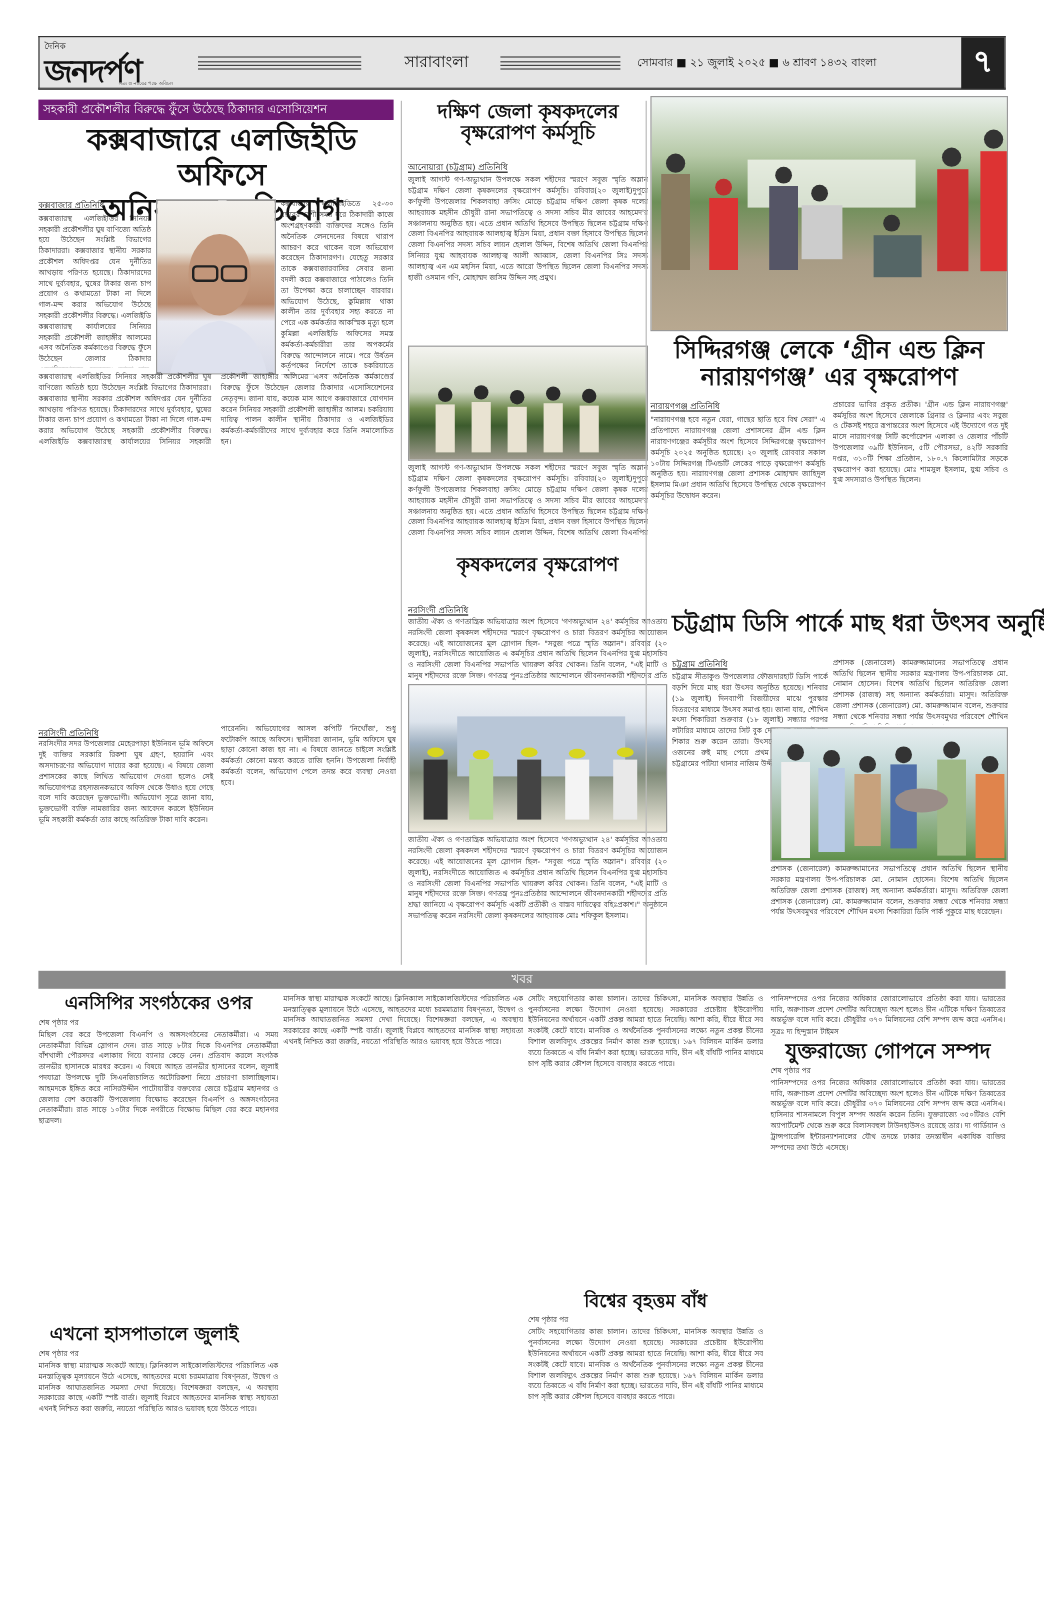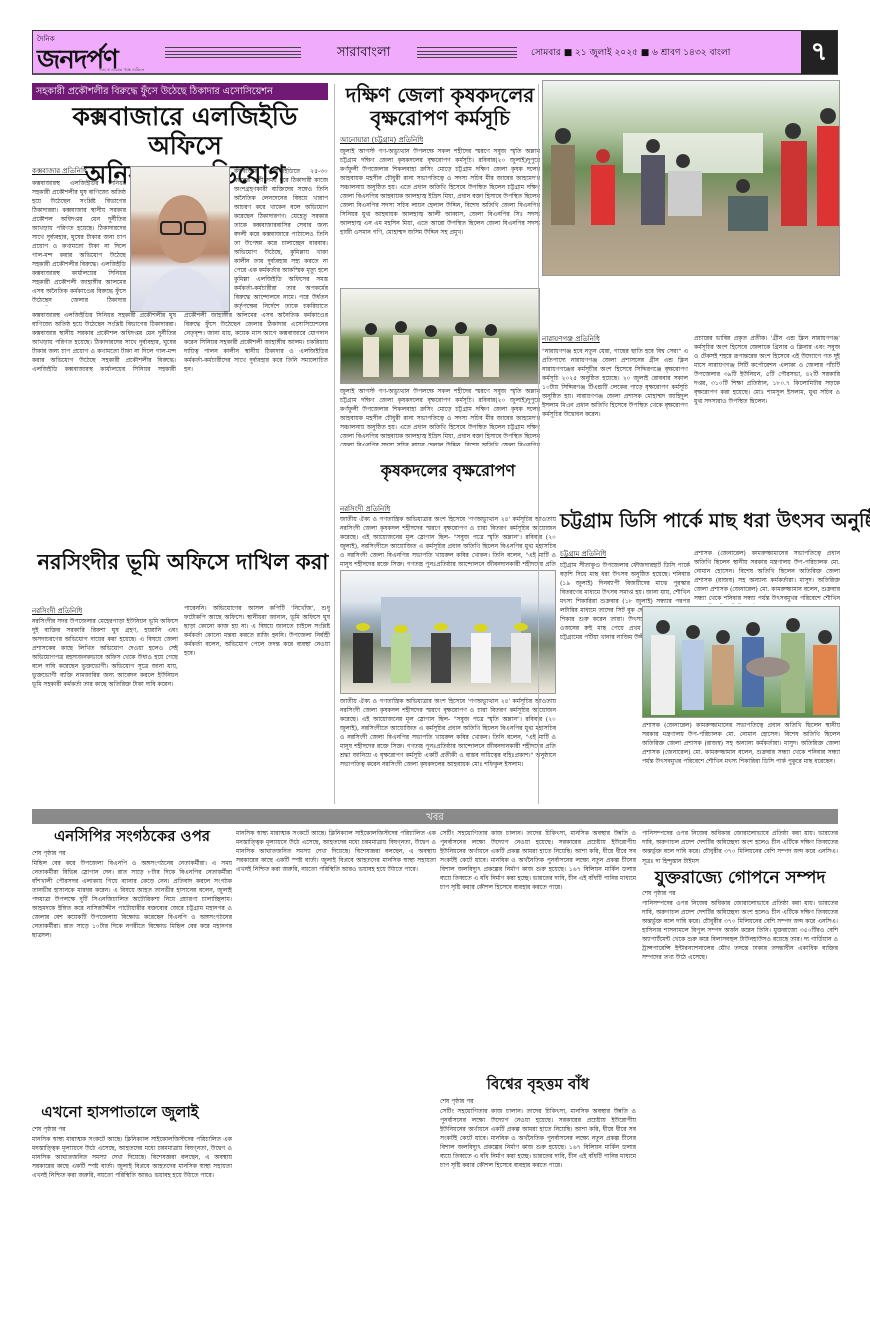--- a/index.html
+++ b/index.html
@@ -1,18 +1,18 @@
 <!DOCTYPE html>
 <html><head>
 <meta charset="utf-8">
 <style>
 *{box-sizing:border-box;margin:0;padding:0}
 body{width:870px;height:1337px;background:#fff;font-family:"DejaVu Sans",sans-serif;color:#111;position:relative;overflow:hidden}
 .abs{position:absolute}
-.masthead{left:32px;top:30px;width:806px;height:45px;border:1px solid #333;border-bottom:2px solid #555;background:#f0abfc}
+.masthead{left:32px;top:30px;width:806px;height:45px;border:1px solid #333;border-bottom:2px solid #555;background:#e5e5e5}
 .logo-small{position:absolute;left:4px;top:2px;font-size:7px}
 .logo{position:absolute;left:4px;top:8px;font-size:26px;font-weight:bold;letter-spacing:-1px;font-family:"DejaVu Serif",serif}
 .logo-tag{position:absolute;left:66px;top:36px;font-size:4px;color:#333}
 .lines{position:absolute;height:11px;border-top:1px solid #444;border-bottom:1px solid #444}
 .lines::before,.lines::after{content:"";position:absolute;left:0;right:0;height:1px;background:#444}
 .lines::before{top:3px}.lines::after{top:6px}
 .section-name{position:absolute;left:304px;top:11px;font-size:13px}
 .dateline{position:absolute;left:498px;top:14px;font-size:9px}
 .pageno{position:absolute;right:0;top:0;width:36px;height:43px;background:#222;color:#fff;font-size:26px;font-weight:bold;display:flex;align-items:center;justify-content:center}
 .kicker{background:#701a75;color:#fff;font-size:9.5px;padding:1px 4px;white-space:nowrap}
@@ -53,21 +53,21 @@
       <path d="M10 146 Q20 105 52 100 Q84 105 92 146 Z" fill="#dfe2ee"></path>
     </svg>
   </div>
   <div class="abs body" style="left:234px;top:166px;width:94px;height:146px">কক্সবাজার এলজিইডিতে ২৫-৩০ বছরের বেশী সময় ধরে ঠিকাদারী কাজে অংশগ্রহণকারী ব্যক্তিদের সঙ্গেও তিনি অনৈতিক লেনদেনের বিষয়ে খারাপ আচরণ করে থাকেন বলে অভিযোগ করেছেন ঠিকাদারগণ। যেহেতু সরকার তাকে কক্সবাজারবাসির সেবার জন্য বদলী করে কক্সবাজারে পাঠালেও তিনি তা উপেক্ষা করে চালাচ্ছেন বারবার। অভিযোগ উঠেছে, কুমিল্লায় থাকা কালীন তার দুর্ব্যবহার সহ্য করতে না পেরে এক কর্মকর্তার আকস্মিক মৃত্যু হলে কুমিল্লা এলজিইডি অফিসের সমস্ত কর্মকর্তা-কর্মচারীরা তার অপকর্মের বিরুদ্ধে আন্দোলনে নামে। পরে উর্ধতন কর্তৃপক্ষের নির্দেশে তাকে চকরিয়াতে বদলী করা হয়। কয়েক মাস পূর্বে কক্সবাজার এলজিইডি অফিসে এসে ঘুষের লেনদেন এবং বিভিন্ন কাজে ভাগ বসিয়ে টাকার পাহাড় গড়ছেন এই কর্মকর্তা। তার বিরুদ্ধে অভিযোগ পাওয়া গেলে অবশ্যই ব্যবস্থা নেয়া হবে।</div>
   <div class="abs body" style="left:32px;top:310px;width:296px;height:216px;column-count:2;column-gap:8px">কক্সবাজারস্থ এলজিইডির সিনিয়র সহকারী প্রকৌশলীর ঘুষ বাণিজ্যে অতিষ্ঠ হয়ে উঠেছেন সংশ্লিষ্ট বিভাগের ঠিকাদাররা। কক্সবাজার স্থানীয় সরকার প্রকৌশল অধিদপ্তর যেন দুর্নীতির আখড়ায় পরিণত হয়েছে। ঠিকাদারদের সাথে দুর্ব্যবহার, ঘুষের টাকার জন্য চাপ প্রয়োগ ও কথামতো টাকা না দিলে গাল-মন্দ করার অভিযোগ উঠেছে সহকারী প্রকৌশলীর বিরুদ্ধে। এলজিইডি কক্সবাজারস্থ কার্যালয়ের সিনিয়র সহকারী প্রকৌশলী জাহাঙ্গীর আলমের এসব অনৈতিক কর্মকাণ্ডের বিরুদ্ধে ফুঁসে উঠেছেন জেলার ঠিকাদার এসোসিয়েশনের নেতৃবৃন্দ। জানা যায়, কয়েক মাস আগে কক্সবাজারে যোগদান করেন সিনিয়র সহকারী প্রকৌশলী জাহাঙ্গীর আলম। চকরিয়ায় দায়িত্ব পালন কালীন স্থানীয় ঠিকাদার ও এলজিইডির কর্মকর্তা-কর্মচারীদের সাথে দুর্ব্যবহার করে তিনি সমালোচিত হন।</div>
 </section>
 
 <div class="abs rule" style="left:334px;top:84px;width:1px;height:720px"></div>
 
 <section>
-  <div class="abs hl" style="left:340px;top:84px;width:200px;font-size:20px">
+  <div class="abs hl" style="left:340px;top:84px;width:200px;font-size:16px">
     <div>দক্ষিণ জেলা কৃষকদলের</div>
     <div>বৃক্ষরোপণ কর্মসূচি</div>
   </div>
   <div class="abs byline" style="left:340px;top:134px">আনোয়ারা (চট্টগ্রাম) প্রতিনিধি</div>
   <div class="abs body" style="left:340px;top:146px;width:200px;height:140px">জুলাই আগস্ট গণ-অভ্যুত্থান উপলক্ষে সকল শহীদের স্মরণে সবুজ স্মৃতি অম্লান চট্টগ্রাম দক্ষিণ জেলা কৃষকদলের বৃক্ষরোপণ কর্মসূচি। রবিবার(২০ জুলাই)দুপুরে কর্ণফুলী উপজেলার শিকলবাহা ক্রসিং মোড়ে চট্টগ্রাম দক্ষিণ জেলা কৃষক দলের আহবায়ক মহসীন চৌধুরী রানা সভাপতিত্বে ও সদস্য সচিব মীর জাবের আহমেদ'র সঞ্চালনায় অনুষ্ঠিত হয়। এতে প্রধান অতিথি হিসেবে উপস্থিত ছিলেন চট্টগ্রাম দক্ষিণ জেলা বিএনপির আহবায়ক আলহাজ্ব ইদ্রিস মিয়া, প্রধান বক্তা হিসাবে উপস্থিত ছিলেন জেলা বিএনপির সদস্য সচিব লায়ন হেলাল উদ্দিন, বিশেষ অতিথি জেলা বিএনপির সিনিয়র যুগ্ম আহবায়ক আলহাজ্ব আলী আব্বাস, জেলা বিএনপির সিঃ সদস্য আলহাজ্ব এন এম মহসিন মিয়া, এতে আরো উপস্থিত ছিলেন জেলা বিএনপির সদস্য হাজী ওসমান গণি, মোহাম্মদ জসিম উদ্দিন সহ প্রমুখ।</div>
   <div class="abs photo" style="left:340px;top:288px;width:200px;height:96px;background:linear-gradient(180deg,#f4f4f0 0%,#cfd6c2 40%,#6f8a4e 55%,#3c5b2d 70%,#9e9a8d 100%)">
     <svg width="200" height="96" viewBox="0 0 200 96">
       <g fill="#2a2a2a">
           <circle cx="30" cy="40" r="6"></circle>
           <circle cx="60" cy="38" r="6"></circle>
@@ -115,20 +115,22 @@
           <circle cx="250" cy="50" r="8" fill="#333"></circle>
           <rect x="238" y="60" width="26" height="85" fill="#c33"></rect>
         </g>
       <g>
           <circle cx="285" cy="35" r="8" fill="#333"></circle>
           <rect x="274" y="45" width="24" height="100" fill="#d33"></rect>
         </g>
     </svg>
   </div>
   <div class="abs hl" style="left:542px;top:280px;width:298px;font-size:20px">
+    <div>সিদ্দিরগঞ্জ লেকে ‘গ্রীন এন্ড ক্লিন</div>
+    <div>নারায়ণগঞ্জ’ এর বৃক্ষরোপণ</div>
   </div>
   <div class="abs byline" style="left:542px;top:333px">নারায়ণগঞ্জ প্রতিনিধি</div>
   <div class="abs body" style="left:542px;top:346px;width:146px;height:146px">"নারায়ণগঞ্জ হবে নতুন যেরা, গাছের ছাতি হবে বিশ্ব সেরা" এ প্রতিপাদ্যে নারায়ণগঞ্জ জেলা প্রশাসনের গ্রীন এন্ড ক্লিন নারায়ণগঞ্জের কর্মসূচীর অংশ হিসেবে সিদ্দিরগঞ্জে বৃক্ষরোপণ কর্মসূচি ২০২৫ অনুষ্ঠিত হয়েছে। ২০ জুলাই রোববার সকাল ১০টায় সিদ্দিরগঞ্জ টিএন্ডটি লেকের পাড়ে বৃক্ষরোপণ কর্মসূচি অনুষ্ঠিত হয়। নারায়ণগঞ্জ জেলা প্রশাসক মোহাম্মদ জাহিদুল ইসলাম মিঞা প্রধান অতিথি হিসেবে উপস্থিত থেকে বৃক্ষরোপণ কর্মসূচির উদ্বোধন করেন।</div>
   <div class="abs body" style="left:694px;top:333px;width:146px;height:159px">প্রচারের ভাবির প্রকৃত প্রতীক। 'গ্রীন এন্ড ক্লিন নারায়ণগঞ্জ' কর্মসূচির অংশ হিসেবে জেলাকে গ্রিনার ও ক্লিনার এবং সবুজ ও টেকসই শহরে রূপান্তরের অংশ হিসেবে এই উদ্যোগে গত দুই মাসে নারায়ণগঞ্জ সিটি কর্পোরেশন এলাকা ও জেলার পাঁচটি উপজেলার ৩৯টি ইউনিয়ন, ৫টি পৌরসভা, ৪২টি সরকারি দপ্তর, ৩১০টি শিক্ষা প্রতিষ্ঠান, ১৮০.৭ কিলোমিটার সড়কে বৃক্ষরোপণ করা হয়েছে। মোঃ শামসুল ইসলাম, যুগ্ম সচিব ও যুগ্ম সদস্যরাও উপস্থিত ছিলেন।</div>
 </section>
 
 <section>
   <div class="abs hl" style="left:340px;top:462px;width:216px;font-size:16px">
     <div>কৃষকদলের বৃক্ষরোপণ</div>
   </div>
@@ -153,21 +155,20 @@
         </g>
     </svg>
   </div>
   <div class="abs body" style="left:340px;top:696px;width:216px;height:108px">জাতীয় ঐক্য ও গণতান্ত্রিক অভিযাত্রার অংশ হিসেবে 'গণঅভ্যুত্থান ২৪' কর্মসূচির আওতায় নরসিংদী জেলা কৃষকদল শহীদদের স্মরণে বৃক্ষরোপণ ও চারা বিতরণ কর্মসূচির আয়োজন করেছে। এই আয়োজনের মূল স্লোগান ছিল- "সবুজ পত্রে স্মৃতি অম্লান"। রবিবার (২০ জুলাই), নরসিংদীতে আয়োজিত এ কর্মসূচির প্রধান অতিথি ছিলেন বিএনপির যুগ্ম মহাসচিব ও নরসিংদী জেলা বিএনপির সভাপতি খায়রুল কবির খোকন। তিনি বলেন, "এই মাটি ও মানুষ শহীদদের রক্তে সিক্ত। গণতন্ত্র পুনঃপ্রতিষ্ঠার আন্দোলনে জীবনদানকারী শহীদদের প্রতি শ্রদ্ধা জানিয়ে এ বৃক্ষরোপণ কর্মসূচি একটি প্রতীকী ও বাস্তব দায়িত্বের বহিঃপ্রকাশ।" অনুষ্ঠানে সভাপতিত্ব করেন নরসিংদী জেলা কৃষকদলের আহবায়ক মোঃ শফিকুল ইসলাম।</div>
 </section>
 
 <div class="abs rule" style="left:538px;top:84px;width:1px;height:720px"></div>
 
 <section>
   <div class="abs hl" style="left:32px;top:550px;width:302px;font-size:21px">
-    <div>নরসিংদীর ভূমি অফিসে দাখিল করা</div>
   </div>
   <div class="abs byline" style="left:32px;top:605px">নরসিংদী প্রতিনিধি</div>
   <div class="abs body" style="left:32px;top:616px;width:146px;height:188px">নরসিংদীর সদর উপজেলার মেহেরপাড়া ইউনিয়ন ভূমি অফিসে দুই ব্যক্তির সরকারি রিকশা ঘুষ গ্রহণ, হয়রানি এবং অসদাচরণের অভিযোগ দায়ের করা হয়েছে। এ বিষয়ে জেলা প্রশাসকের কাছে লিখিত অভিযোগ দেওয়া হলেও সেই অভিযোগপত্র রহস্যজনকভাবে অফিস থেকে উধাও হয়ে গেছে বলে দাবি করেছেন ভুক্তভোগী। অভিযোগ সূত্রে জানা যায়, ভুক্তভোগী ব্যক্তি নামজারির জন্য আবেদন করলে ইউনিয়ন ভূমি সহকারী কর্মকর্তা তার কাছে অতিরিক্ত টাকা দাবি করেন।</div>
   <div class="abs body" style="left:184px;top:603px;width:146px;height:201px">পারেননি। অভিযোগের আসল কপিটি 'নিখোঁজ', শুধু ফটোকপি আছে অফিসে। স্থানীয়রা জানান, ভূমি অফিসে ঘুষ ছাড়া কোনো কাজ হয় না। এ বিষয়ে জানতে চাইলে সংশ্লিষ্ট কর্মকর্তা কোনো মন্তব্য করতে রাজি হননি। উপজেলা নির্বাহী কর্মকর্তা বলেন, অভিযোগ পেলে তদন্ত করে ব্যবস্থা নেওয়া হবে।</div>
 </section>
 
 <section>
   <div class="abs hl" style="left:560px;top:510px;width:300px;font-size:19px;white-space:nowrap">চট্টগ্রাম ডিসি পার্কে মাছ ধরা উৎসব অনুষ্ঠিত</div>
   <div class="abs byline" style="left:560px;top:548px">চট্টগ্রাম প্রতিনিধি</div>
   <div class="abs body" style="left:560px;top:560px;width:130px;height:244px">চট্টগ্রাম সীতাকুণ্ড উপজেলার ফৌজদারহাট ডিসি পার্কে বড়শি দিয়ে মাছ ধরা উৎসব অনুষ্ঠিত হয়েছে। শনিবার (১৯ জুলাই) দিনব্যাপী বিজয়ীদের মাঝে পুরস্কার বিতরণের মাধ্যমে উৎসব সমাপ্ত হয়। জানা যায়, শৌখিন মৎস্য শিকারিরা শুক্রবার (১৮ জুলাই) সন্ধ্যার পরপর লটারির মাধ্যমে তাদের সিট বুক দেন। এর পরপরই মাছ শিকার শুরু করেন তারা। উৎসবে প্রায় ১২ কেজি ওজনের রুই মাছ পেয়ে প্রথম পুরস্কার পেয়েছেন চট্টগ্রামের পটিয়া থানার নাজিম উদ্দীন রনি।</div>

